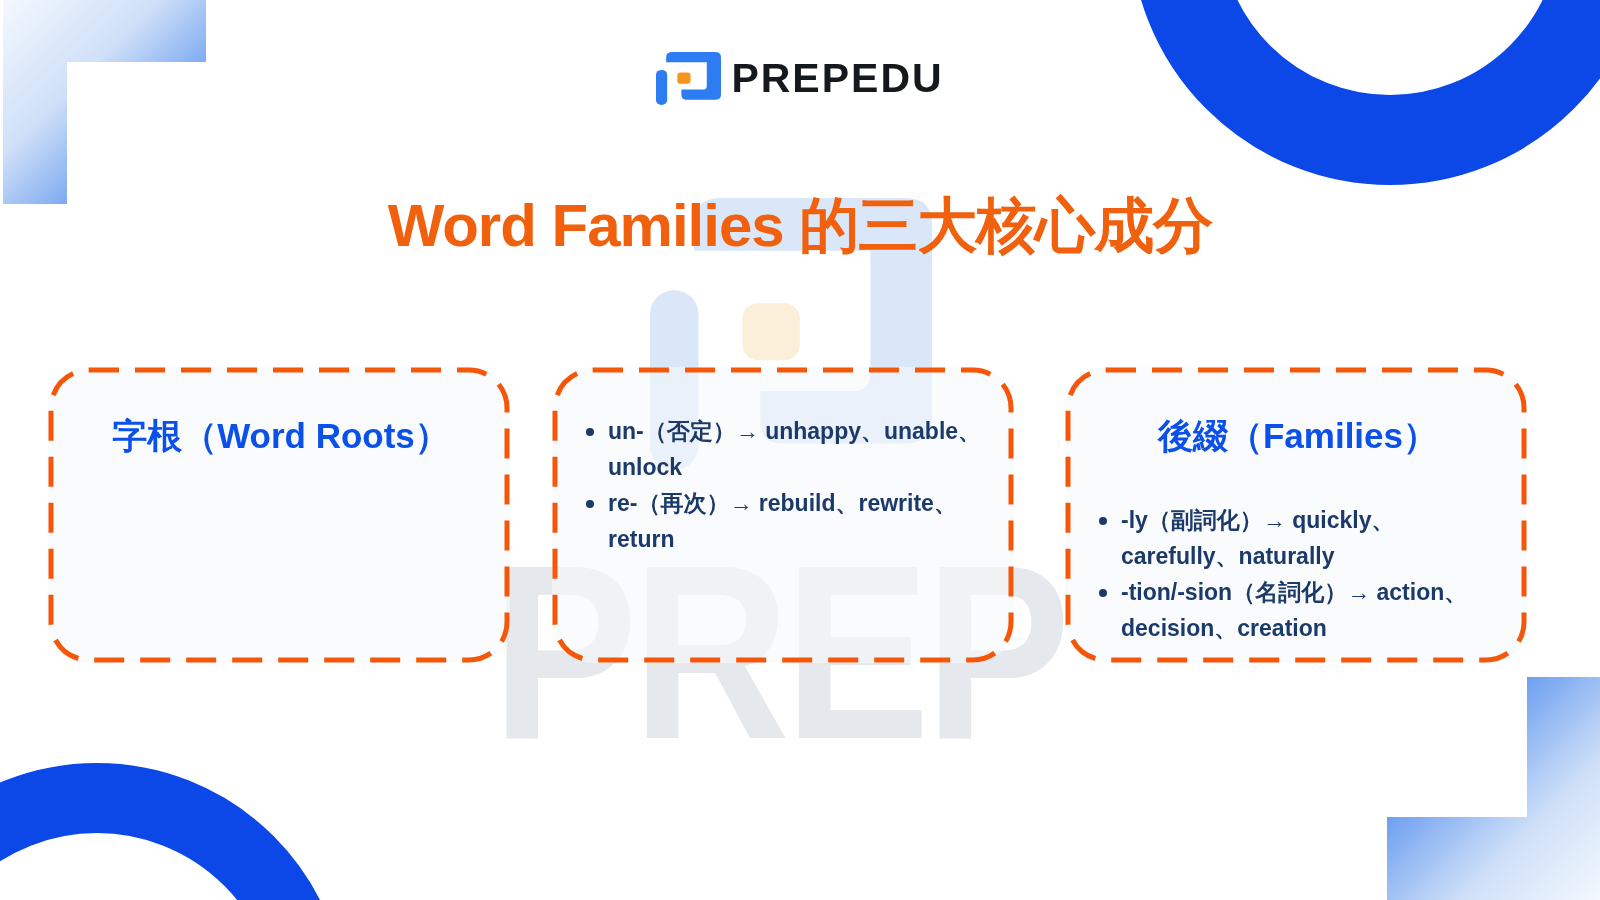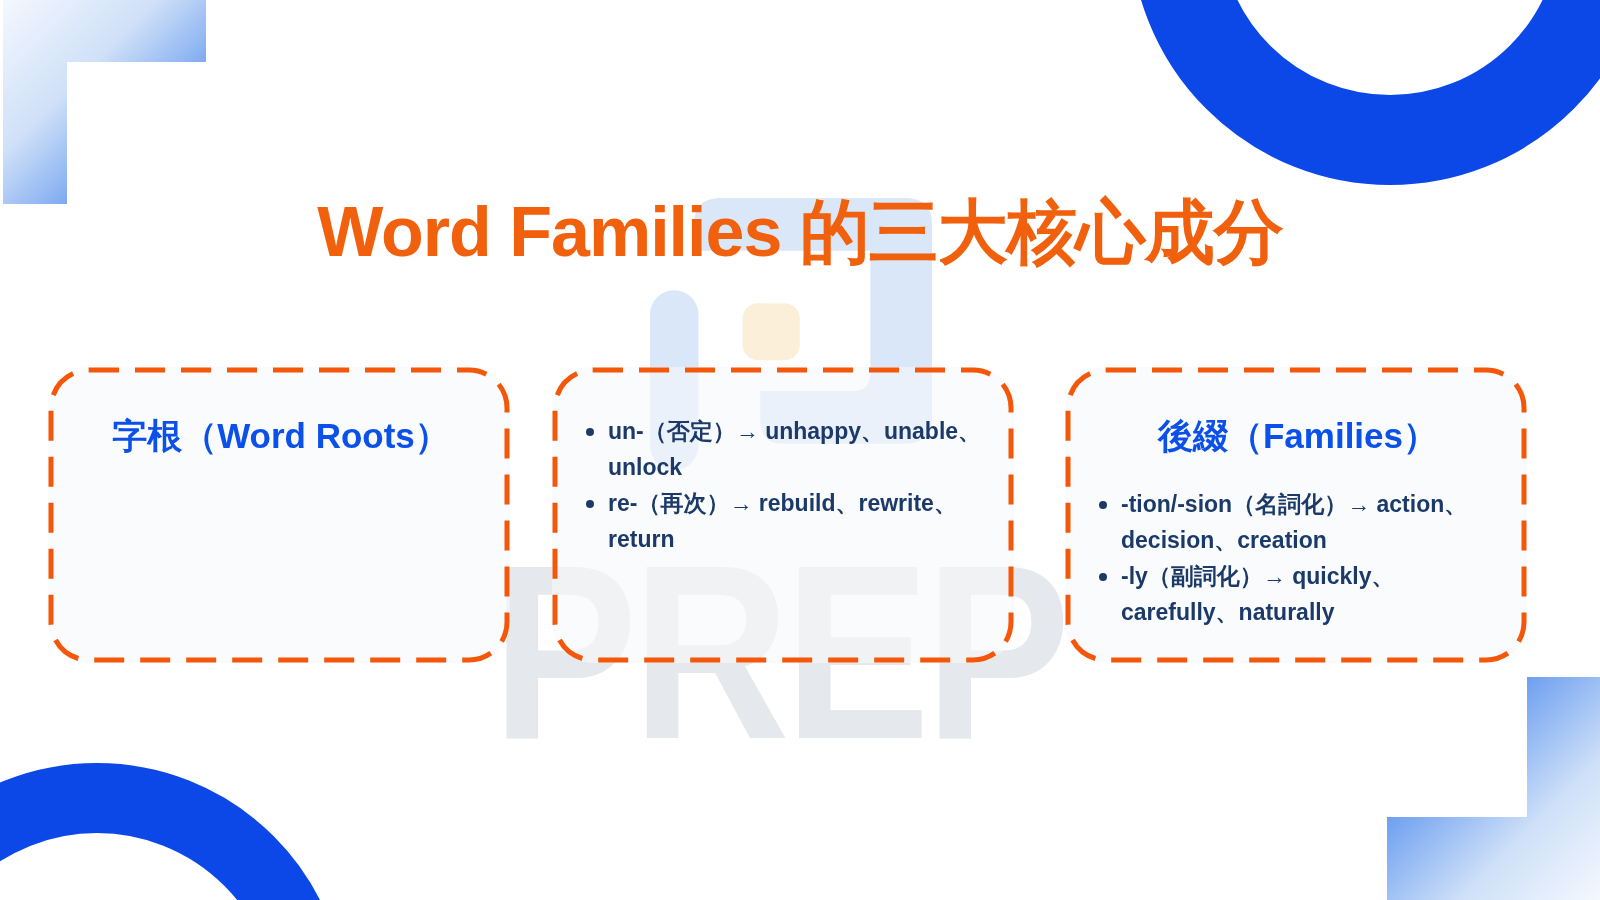--- a/index.html
+++ b/index.html
@@ -41,38 +41,38 @@
     position:absolute; left:0; top:52px; width:100%;
     display:flex; align-items:center; justify-content:center; gap:10px;
   }
   .header .wordmark{
     font-size:41px; font-weight:800; color:#15181c; letter-spacing:2px;
   }
 
   
   .title{
     position:absolute; left:0; top:186px; width:100%;
-    text-align:center; font-size:70px; font-weight:800;
+    text-align:center; font-size:60px; font-weight:800;
     letter-spacing:-1px; color:#f0600d; white-space:nowrap;
   }
 
   
   .card{
     position:absolute; top:367px; width:462px; height:296px;
     background:rgba(246,248,250,0.6); border-radius:40px;
     padding:46px 26px 0 30px;
   }
   .card-1{ left:48px; }
   .card-2{ left:552px; }
   .card-3{ left:1065px; }
   .card-border{ position:absolute; left:0; top:0; width:462px; height:296px; pointer-events:none; }
   .card-border rect{ fill:none; stroke:#f5570a; stroke-width:5; stroke-dasharray:30 16; }
   .card h2{
     text-align:center; font-size:35px; font-weight:800; color:#0c50ea;
-    margin-bottom:26px; white-space:nowrap;
+    margin-bottom:42px; white-space:nowrap;
   }
   .card ul{ list-style:none; }
   .card li{ display:flex; align-items:flex-start; }
   .dot{
     flex:0 0 8px; width:8px; height:8px; border-radius:50%;
     background:#1c3a69; margin:15px 14px 0 4px;
   }
   .bullet-text{
     font-size:23px; line-height:36px; font-weight:700; color:#1c3a69;
   }
@@ -89,20 +89,30 @@
 
   <div class="wm-logo">
     <svg width="282" height="272" viewBox="0 0 64 62" preserveAspectRatio="none" aria-hidden="true">
       <path d="M 10,12 V 6 Q 10,0 16,0 H 58 Q 64,0 64,6 V 50 Q 64,56 58,56 H 30 Q 25,56 25,50 V 44 H 46 Q 50,44 50,40 V 12 Z" fill="#dae7f9"></path>
       <rect x="0" y="21" width="11" height="41" rx="5.5" fill="#dae7f9"></rect>
       <rect x="21" y="24" width="13" height="13" rx="3.5" fill="#fcefda"></rect>
     </svg>
   </div>
   <div class="wm-text">PREP</div>
 
+  <div class="header">
+    <span style="display:inline-block;line-height:0;">
+      <svg width="65" height="53" viewBox="0 0 64 62" preserveAspectRatio="none" aria-hidden="true">
+        <path d="M 10,12 V 6 Q 10,0 16,0 H 58 Q 64,0 64,6 V 50 Q 64,56 58,56 H 30 Q 25,56 25,50 V 44 H 46 Q 50,44 50,40 V 12 Z" fill="#2e7cf2"></path>
+        <rect x="0" y="21" width="11" height="41" rx="5.5" fill="#2e7cf2"></rect>
+        <rect x="21" y="24" width="13" height="13" rx="3" fill="#f7941e"></rect>
+      </svg>
+    </span>
+    <span class="wordmark">PREPEDU</span>
+  </div>
 
   <h1 class="title">Word Families 的三大核心成分</h1>
 
   <article class="card card-1">
     <svg class="card-border" viewBox="0 0 462 296" aria-hidden="true">
       <rect x="3" y="3" width="456" height="290" rx="38"></rect>
     </svg>
     <h2>字根（Word Roots）</h2>
     <ul>
     </ul>
@@ -125,22 +135,22 @@
   </article>
 
   <article class="card card-3">
     <svg class="card-border" viewBox="0 0 462 296" aria-hidden="true">
       <rect x="3" y="3" width="456" height="290" rx="38"></rect>
     </svg>
     <h2>後綴（Families）</h2>
     <ul>
       <li>
         <span class="dot"></span>
-        <span class="bullet-text">-tion/-sion（名詞化）→ action、decision、creation</span>
+        <span class="bullet-text">-ly（副詞化）→ quickly、carefully、naturally</span>
       </li>
       <li>
         <span class="dot"></span>
-        <span class="bullet-text">-ly（副詞化）→ quickly、carefully、naturally</span>
+        <span class="bullet-text">-tion/-sion（名詞化）→ action、decision、creation</span>
       </li>
     </ul>
   </article>
 
 </div>
 
 </body></html>

